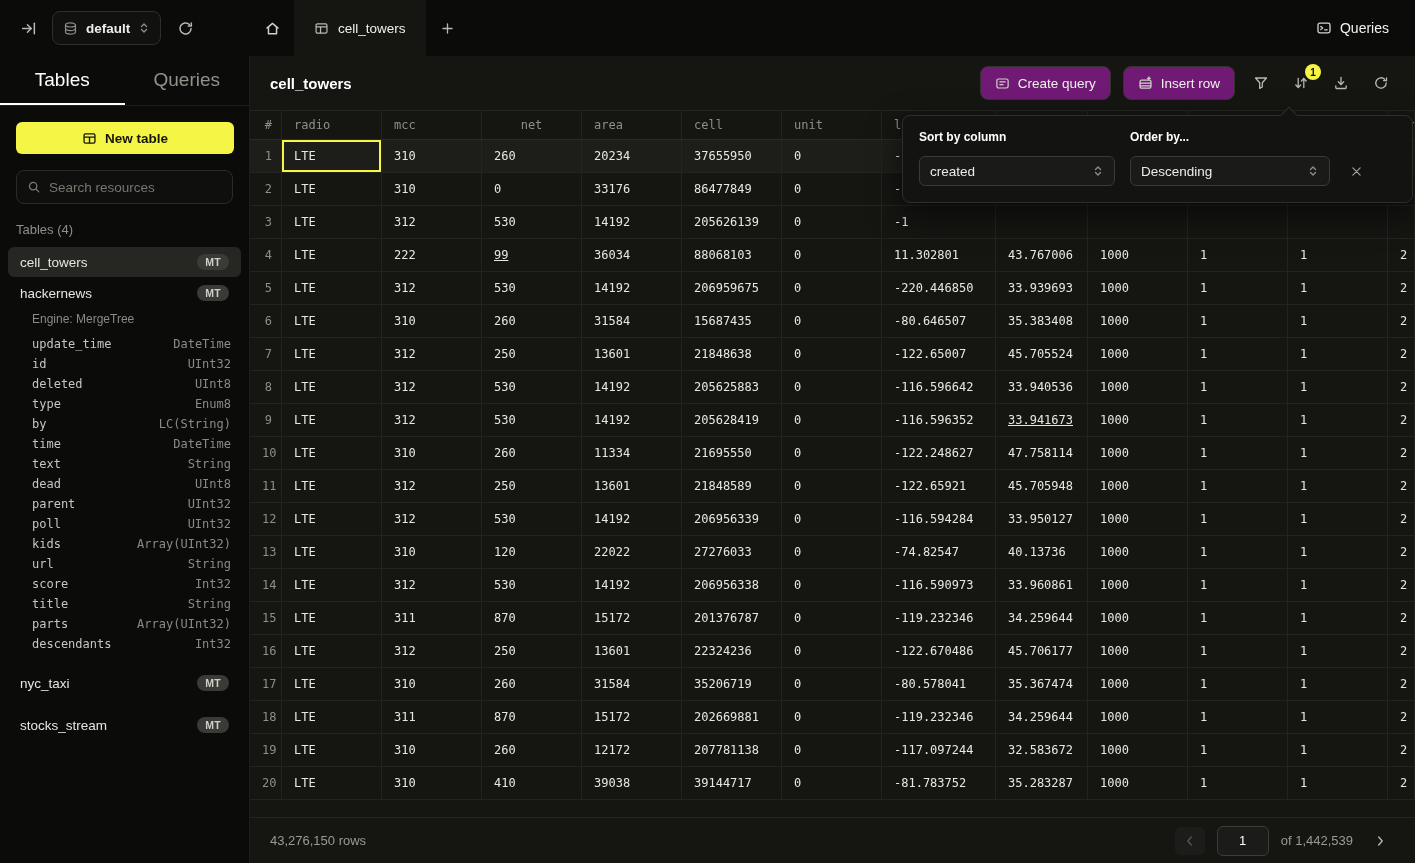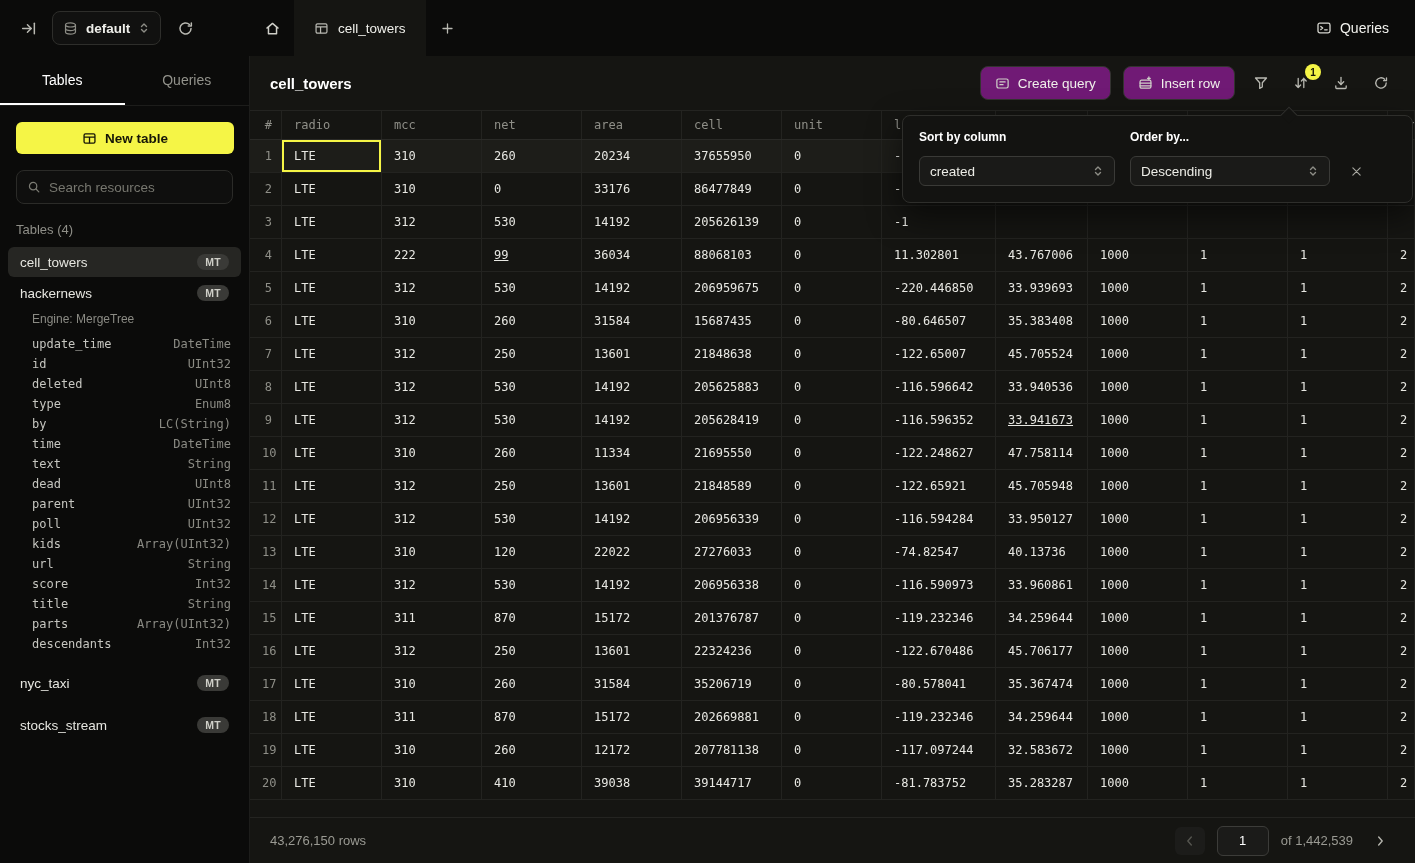--- a/index.html
+++ b/index.html
@@ -17,21 +17,21 @@
   .home-tab { width:44px; display:flex; align-items:center; justify-content:center; background:none; border:none; color:#cfcfc8; cursor:pointer; }
   .tab { display:flex; align-items:center; gap:9px; padding:0 20px; background:#151512; color:#f0f0eb; font-size:13.5px; cursor:pointer; }
   .tab .ticon { color:#b9b9b2; display:flex; }
   .plus-tab { width:44px; display:flex; align-items:center; justify-content:center; background:none; border:none; color:#b9b9b2; cursor:pointer; }
   .queries-btn { margin-left:auto; margin-right:26px; align-self:center; display:flex; align-items:center; gap:8px; background:none; border:none; color:#f2f2ee; font-size:14px; cursor:pointer; font-family:"Liberation Sans", sans-serif; }
   .queries-btn .qi { color:#d6d6cf; display:flex; }
 
   
   .sidebar { position:absolute; top:56px; left:0; width:250px; bottom:0; background:#0b0b0a; border-right:1px solid #1d1d1b; }
   .side-tabs { height:50px; display:flex; border-bottom:1px solid #1d1d1b; }
-  .side-tab { flex:1; background:none; border:none; border-bottom:2px solid transparent; color:#92928b; font-size:14px; cursor:pointer; font-family:"Liberation Sans", sans-serif; }
+  .side-tab { flex:1; background:none; border:none; border-bottom:2px solid transparent; color:#92928b; font-size:19px; cursor:pointer; font-family:"Liberation Sans", sans-serif; }
   .side-tab.active { color:#ffffff; border-bottom-color:#ffffff; }
   .new-table { margin:16px; width:218px; height:32px; background:var(--accent,#f5f546); color:#161607; border:none; border-radius:6px; font-size:13.5px; font-weight:700; display:flex; align-items:center; justify-content:center; gap:8px; cursor:pointer; font-family:"Liberation Sans", sans-serif; }
   .search { margin:0 16px 6px; height:34px; border:1px solid #2b2b28; background:#0f0f0e; border-radius:8px; display:flex; align-items:center; gap:8px; padding:0 10px; color:#7c7c74; }
   .search input { flex:1; background:none; border:none; outline:none; color:#e8e8e3; font-size:13.5px; font-family:"Liberation Sans", sans-serif; }
   .search input::placeholder { color:#77776f; }
   .section-label { margin:18px 16px 10px; color:#8f8f88; font-size:13px; }
   .table-item { margin:1px 8px; padding:7px 12px; border-radius:6px; display:flex; align-items:center; justify-content:space-between; color:#e6e6e0; font-size:13.5px; cursor:pointer; }
   .table-item.selected { background:#262623; }
   .badge { background:#3a3a37; color:#cfcfc8; font-size:10.5px; font-weight:700; padding:2px 8px; border-radius:10px; letter-spacing:.3px; }
   .engine-line { margin:4px 16px 8px 32px; color:#8b8b84; font-size:12px; }
@@ -336,21 +336,21 @@
           </span>
         </button>
       </div>
     </div>
 
     <div class="grid">
       <div class="grid-header">
           <div class="hcell num" style="width: 32px;">#</div>
           <div class="hcell" style="width: 100px;">radio</div>
           <div class="hcell" style="width: 100px;">mcc</div>
-          <div class="hcell" style="width: 100px;">net</div>
+          <div class="hcell" style="width: 100px; text-align: center;">net</div>
           <div class="hcell" style="width: 100px;">area</div>
           <div class="hcell" style="width: 100px;">cell</div>
           <div class="hcell" style="width: 100px;">unit</div>
           <div class="hcell" style="width: 114px;">lon</div>
           <div class="hcell" style="width: 92px;">lat</div>
           <div class="hcell" style="width: 100px;">range</div>
           <div class="hcell" style="width: 100px;">samples</div>
           <div class="hcell" style="width: 100px;">changeable</div>
           <div class="hcell" style="flex: 1 1 0%; min-width: 0px;">created</div>
         </div>

